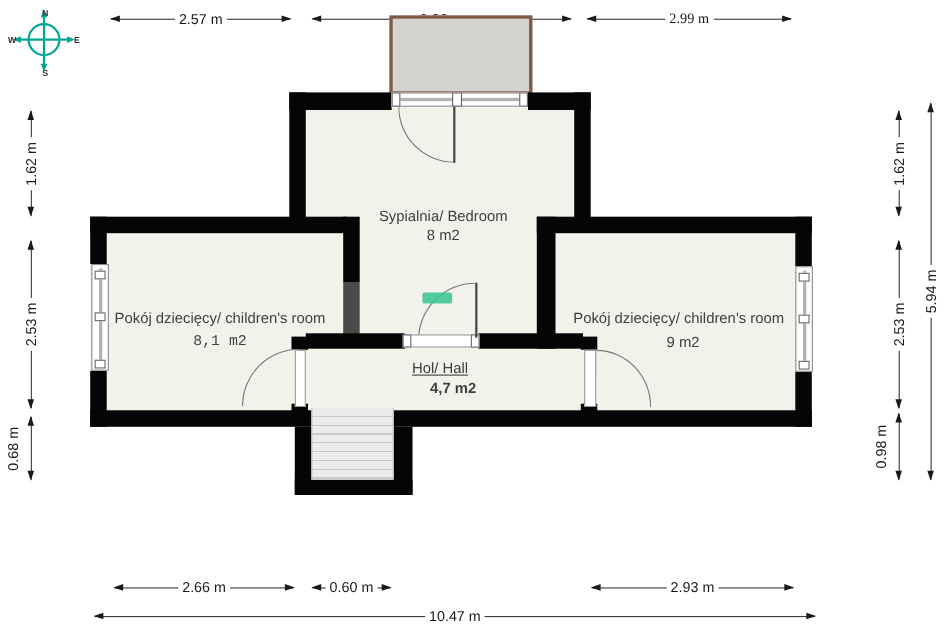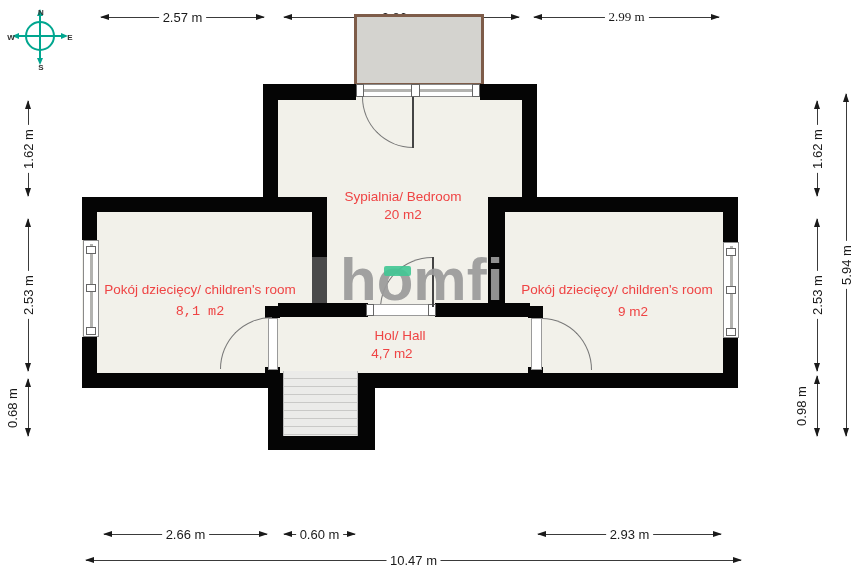--- a/index.html
+++ b/index.html
@@ -18,21 +18,21 @@
   .leaf{position:absolute;background:#444;z-index:26;}
   .arc{position:absolute;z-index:24;box-sizing:border-box;}
   .arc.bl{border-left:1.5px solid #777;border-bottom:1.5px solid #777;border-bottom-left-radius:100% 100%;}
   .arc.tl{border-left:1.5px solid #777;border-top:1.5px solid #777;border-top-left-radius:100% 100%;}
   .arc.tr{border-right:1.5px solid #777;border-top:1.5px solid #777;border-top-right-radius:100% 100%;}
   
   .stairs{position:absolute;z-index:22;background:repeating-linear-gradient(180deg,#ebebe9 0px,#ebebe9 7px,#c9c9c7 7px,#c9c9c7 8px);border-left:1px solid #bbb;border-right:1px solid #bbb;box-sizing:border-box;}
   
   .balcony{position:absolute;background:#d4d3cf;border:3px solid #7e5c49;box-sizing:border-box;z-index:15;}
   
-  .rlabel{position:absolute;transform:translate(-50%,-50%);white-space:nowrap;font-size:13.5px;color:#ef4444;z-index:30;}
+  .rlabel{position:absolute;transform:translate(-50%,-50%);white-space:nowrap;font-size:13.5px;color:#404040;z-index:30;}
   
   .dim{position:absolute;z-index:10;font-size:13px;color:#1a1a1a;}
   .dim .line{position:absolute;background:#3a3a3a;}
   .dim-h{height:14px;}
   .dim-h .line{left:1px;right:1px;top:50%;height:1px;}
   .dim-h .a-l{position:absolute;left:0;top:50%;margin-top:-3.5px;width:0;height:0;border-top:3.5px solid transparent;border-bottom:3.5px solid transparent;border-right:9px solid #1a1a1a;}
   .dim-h .a-r{position:absolute;right:0;top:50%;margin-top:-3.5px;width:0;height:0;border-top:3.5px solid transparent;border-bottom:3.5px solid transparent;border-left:9px solid #1a1a1a;}
   .dim-h .dlabel{position:absolute;left:50%;top:50%;transform:translate(-50%,-50%);background:#fff;padding:0 4px;white-space:nowrap;}
   .dim-v{width:14px;}
   .dim-v .line{top:1px;bottom:1px;left:50%;width:1px;}
@@ -136,30 +136,29 @@
   <div class="leaf" style="left:432px;top:257px;width:2px;height:50px;"></div>
   <div class="arc tl" style="left:380px;top:257px;width:52px;height:52px;"></div>
 
   <div class="doorway" style="left:268px;top:318px;width:10px;height:52px;"></div>
   <div class="arc tl" style="left:220px;top:317px;width:52px;height:52px;"></div>
 
   <div class="doorway" style="left:531px;top:318px;width:11px;height:52px;"></div>
   <div class="arc tr" style="left:542px;top:318px;width:50px;height:52px;"></div>
 
   <div class="rlabel" style="left:403px;top:196px;">Sypialnia/ Bedroom</div>
-  <div class="rlabel" style="left:403px;top:214px;">20 m2</div>
+  <div class="rlabel" style="left:403px;top:214px;">8 m2</div>
   <div class="rlabel" style="left:200px;top:289px;">Pokój dziecięcy/ children's room</div>
   <div class="rlabel" style="left:200px;top:311px;font-family:Liberation Mono, monospace;">8,1 m2</div>
   <div class="rlabel" style="left:617px;top:289px;">Pokój dziecięcy/ children's room</div>
-  <div class="rlabel" style="left:621px;top:311px;margin-left:12px;">9 m2</div>
-  <div class="rlabel" style="left:400px;top:335px;">Hol/ Hall</div>
-  <div class="rlabel" style="left:392px;top:353px;">4,7 m2</div>
+  <div class="rlabel" style="left:621px;top:311px;">9 m2</div>
+  <div class="rlabel" style="left:400px;top:335px;text-decoration:underline;">Hol/ Hall</div>
+  <div class="rlabel" style="left:412px;top:353px;font-weight:bold;">4,7 m2</div>
 
   <div class="wm-bar"></div>
-  <div class="wm-text">homfi</div>
 
   <div class="dim dim-h" style="left:100px;top:10px;width:165px;text-align:right;">
     <span class="line"></span>
       <span class="a-l"></span>
       <span class="a-r"></span>
     <span class="dlabel">2.57 m</span>
   </div>
   <div class="dim dim-h" style="left:283px;top:10px;width:237px;">
     <span class="line"></span>
       <span class="a-l"></span>

